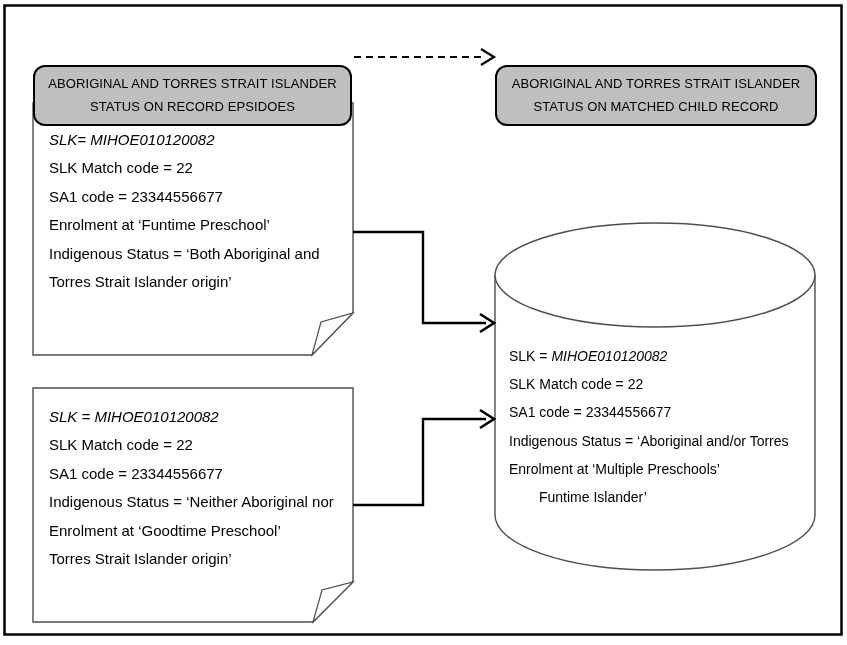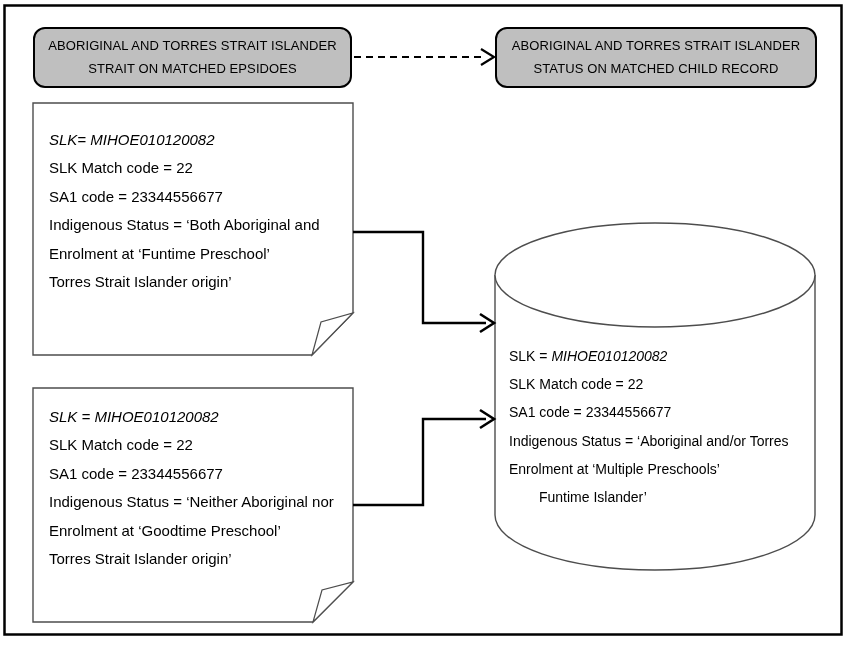--- a/index.html
+++ b/index.html
@@ -8,21 +8,21 @@
     font-family:"Liberation Sans", sans-serif; color:#000; overflow:hidden;
   }
   svg.layer { position:absolute; left:0; top:0; }
 
   
   .terminator {
     position:absolute; box-sizing:border-box;
     background:#bfbfbf; border:2.5px solid #000; border-radius:12px;
     display:flex; flex-direction:column; align-items:center; justify-content:center;
     row-gap:9px; text-align:center;
-    font-size:13px; font-weight:500; letter-spacing:.1px; line-height:14px;
+    font-size:13px; font-weight:500; letter-spacing:.1px; line-height:14px;margin-top:38px;
   }
   .terminator.left  { left:33px; top:27px;  width:319px; height:61px; }
   .terminator.right { left:495px; top:27px; width:322px; height:61px; }
 
   
   .notetext { position:absolute; font-size:15px; line-height:28.4px; white-space:nowrap; }
   .notetext.ep1 { left:49px;  top:126px; }
   .notetext.ep2 { left:49px;  top:403px; }
   .notetext.db  { left:509px; top:342px; font-size:14px; line-height:28.2px; }
   .it { font-style:italic; }
@@ -63,34 +63,34 @@
     </g>
 
     <g stroke="#000" fill="none">
       <path d="M353,505 L423,505 L423,419 L486,419" stroke-width="2.4"></path>
       <path d="M480,410 L494,419 L480,428" stroke-width="2.6"></path>
     </g>
   </svg>
 
   <div class="terminator left">
     <div>ABORIGINAL AND TORRES STRAIT ISLANDER</div>
-    <div>STRAIT ON MATCHED EPSIDOES</div>
+    <div>STATUS ON RECORD EPSIDOES</div>
   </div>
 
   <div class="terminator right">
     <div>ABORIGINAL AND TORRES STRAIT ISLANDER</div>
     <div>STATUS ON MATCHED CHILD RECORD</div>
   </div>
 
   <div class="notetext ep1">
     <div class="it">SLK= MIHOE010120082</div>
     <div>SLK Match code = 22</div>
     <div>SA1 code = 23344556677</div>
+    <div>Enrolment at ‘Funtime Preschool’</div>
     <div>Indigenous Status = ‘Both Aboriginal and</div>
-    <div>Enrolment at ‘Funtime Preschool’</div>
     <div>Torres Strait Islander origin’</div>
   </div>
 
   <div class="notetext ep2">
     <div class="it">SLK = MIHOE010120082</div>
     <div>SLK Match code = 22</div>
     <div>SA1 code = 23344556677</div>
     <div>Indigenous Status = ‘Neither Aboriginal nor</div>
     <div>Enrolment at ‘Goodtime Preschool’</div>
     <div>Torres Strait Islander origin’</div>

